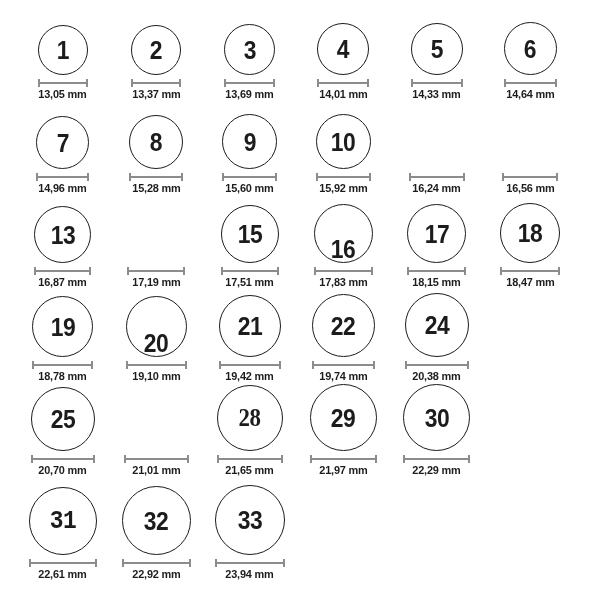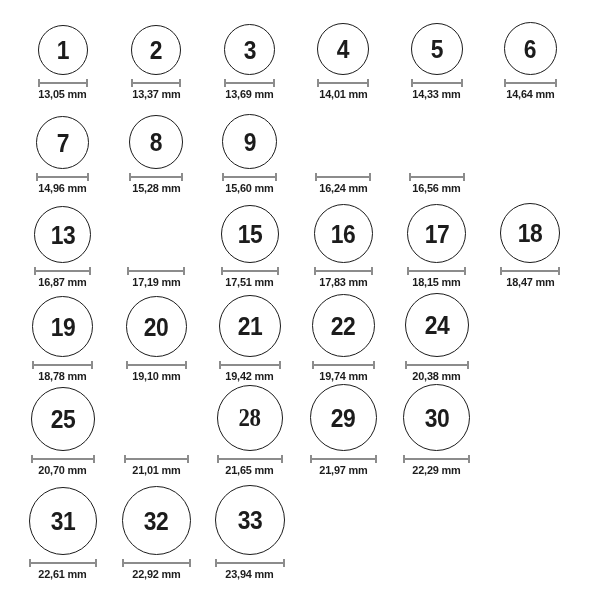--- a/index.html
+++ b/index.html
@@ -158,20 +158,29 @@
       <div class="cell">
         <div class="ring" style="width: 55px; height: 55px;">
           <span class="ring-number">9</span>
         </div>
         <div class="measure" style="width: 55px;">
           <div class="measure-bar"></div>
         </div>
         <div class="diameter-label">15,60 mm</div>
       </div>
       <div class="cell">
+        <div class="ring" style="width: 55px; height: 55px;">
+          <span class="ring-number">10</span>
+        </div>
+        <div class="measure" style="width: 55px;">
+          <div class="measure-bar"></div>
+        </div>
+        <div class="diameter-label">15,92 mm</div>
+      </div>
+      <div class="cell">
         <div class="measure" style="width: 56px;">
           <div class="measure-bar"></div>
         </div>
         <div class="diameter-label">16,24 mm</div>
       </div>
       <div class="cell">
         <div class="measure" style="width: 56px;">
           <div class="measure-bar"></div>
         </div>
         <div class="diameter-label">16,56 mm</div>
@@ -196,21 +205,21 @@
       <div class="cell">
         <div class="ring" style="width: 58px; height: 58px;">
           <span class="ring-number">15</span>
         </div>
         <div class="measure" style="width: 58px;">
           <div class="measure-bar"></div>
         </div>
         <div class="diameter-label">17,51 mm</div>
       </div>
       <div class="cell">
-        <div class="ring" style="width: 59px; height: 59px;">
+        <div class="ring" style="width: 59px; height: 59px; align-items: flex-end;">
           <span class="ring-number">16</span>
         </div>
         <div class="measure" style="width: 59px;">
           <div class="measure-bar"></div>
         </div>
         <div class="diameter-label">17,83 mm</div>
       </div>
       <div class="cell">
         <div class="ring" style="width: 59px; height: 59px;">
           <span class="ring-number">17</span>
@@ -234,21 +243,21 @@
       <div class="cell">
         <div class="ring" style="width: 61px; height: 61px;">
           <span class="ring-number">19</span>
         </div>
         <div class="measure" style="width: 61px;">
           <div class="measure-bar"></div>
         </div>
         <div class="diameter-label">18,78 mm</div>
       </div>
       <div class="cell">
-        <div class="ring" style="width: 61px; height: 61px;">
+        <div class="ring" style="width: 61px; height: 61px; align-items: flex-end;">
           <span class="ring-number">20</span>
         </div>
         <div class="measure" style="width: 61px;">
           <div class="measure-bar"></div>
         </div>
         <div class="diameter-label">19,10 mm</div>
       </div>
       <div class="cell">
         <div class="ring" style="width: 62px; height: 62px; text-align: center;">
           <span class="ring-number">21</span>
@@ -316,21 +325,21 @@
           <span class="ring-number">30</span>
         </div>
         <div class="measure" style="width: 67px;">
           <div class="measure-bar"></div>
         </div>
         <div class="diameter-label">22,29 mm</div>
       </div>
     </div>
     <div class="row">
       <div class="cell">
-        <div class="ring" style="width: 68px; height: 68px;">
+        <div class="ring" style="width: 68px; height: 68px; font-family: Liberation Mono, monospace;">
           <span class="ring-number">31</span>
         </div>
         <div class="measure" style="width: 68px;">
           <div class="measure-bar"></div>
         </div>
         <div class="diameter-label">22,61 mm</div>
       </div>
       <div class="cell">
         <div class="ring" style="width: 69px; height: 69px;">
           <span class="ring-number">32</span>

